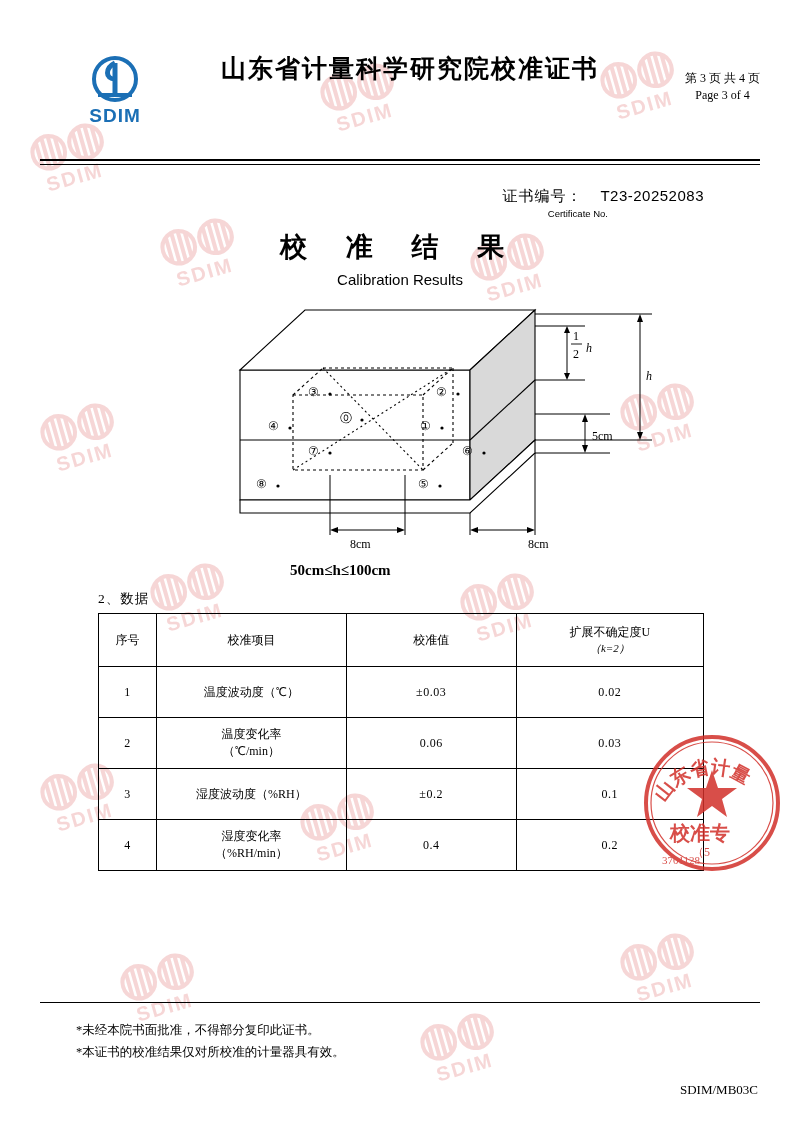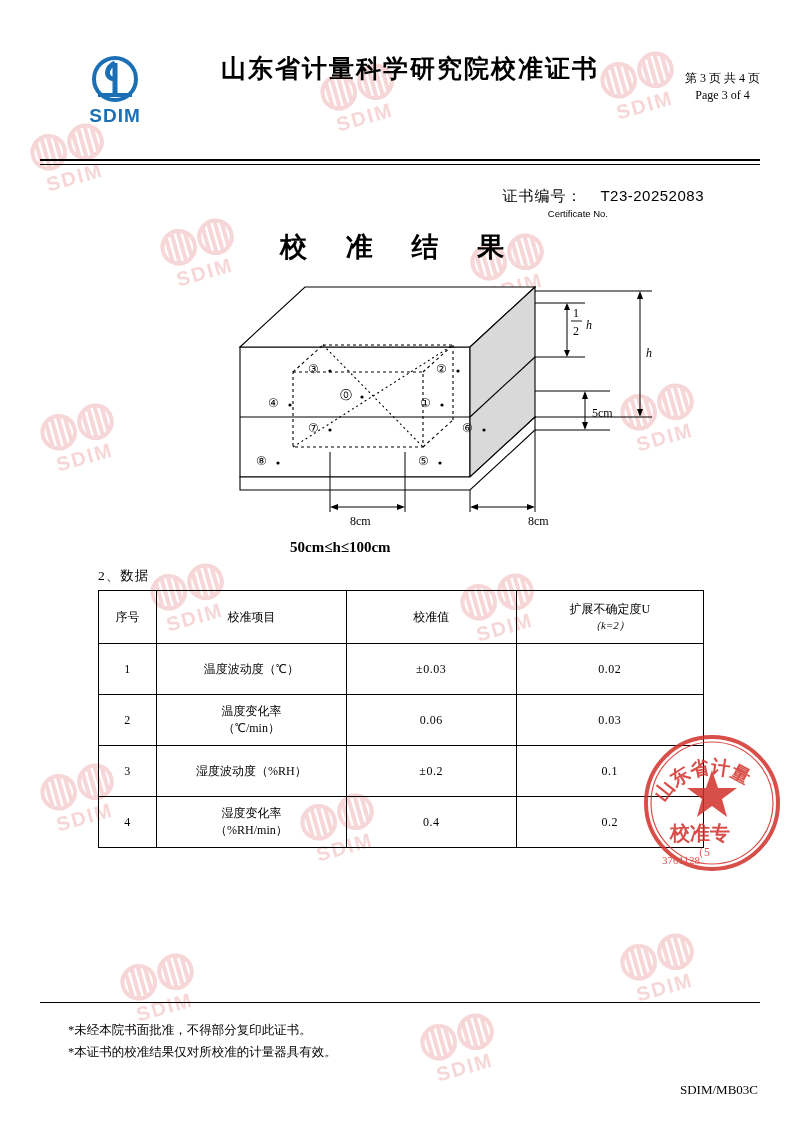--- a/index.html
+++ b/index.html
@@ -215,21 +215,21 @@
   
   .footer-rule {
     position: absolute;
     left: 40px;
     right: 40px;
     top: 1002px;
     border-top: 1.5px solid #000;
   }
   .footer-notes {
     position: absolute;
-    left: 68px;
+    left: 76px;
     top: 1020px;
     font-size: 12.5px;
     line-height: 1.75;
   }
   .footer-code {
     position: absolute;
     right: 42px;
     top: 1082px;
     font-family: "Liberation Serif", serif;
     font-size: 13px;
@@ -325,20 +325,21 @@
 
   <div class="cert-no">
     <div class="cn-line">
       <span>证书编号：</span><span class="cn-value">T23-20252083</span>
     </div>
     <div class="cn-en">Certificate No.</div>
   </div>
 
   <div class="section-title">
     <div class="st-cn">校 准 结 果</div>
+    <div class="st-en">Calibration Results</div>
   </div>
 
 
   <div class="diagram-wrap">
     <svg width="720" height="290" viewBox="0 0 720 290">
       <g fill="none" stroke="#000" stroke-width="1.1">
 
         <polygon points="200,80 200,210 430,210 430,80" fill="#ffffff"></polygon>
 
         <polygon points="200,80 265,20 495,20 430,80" fill="#ffffff"></polygon>

